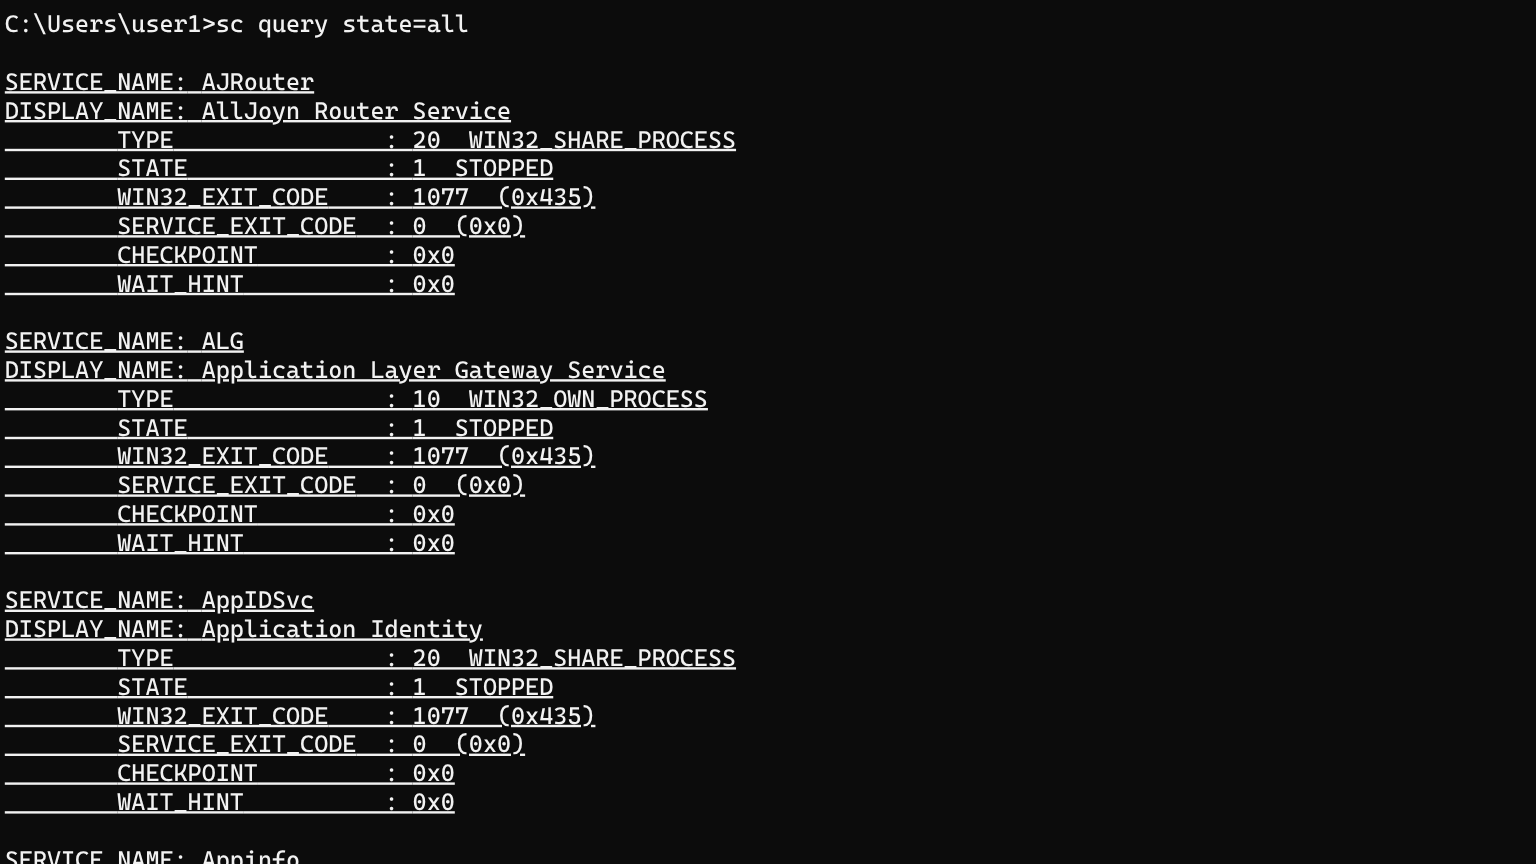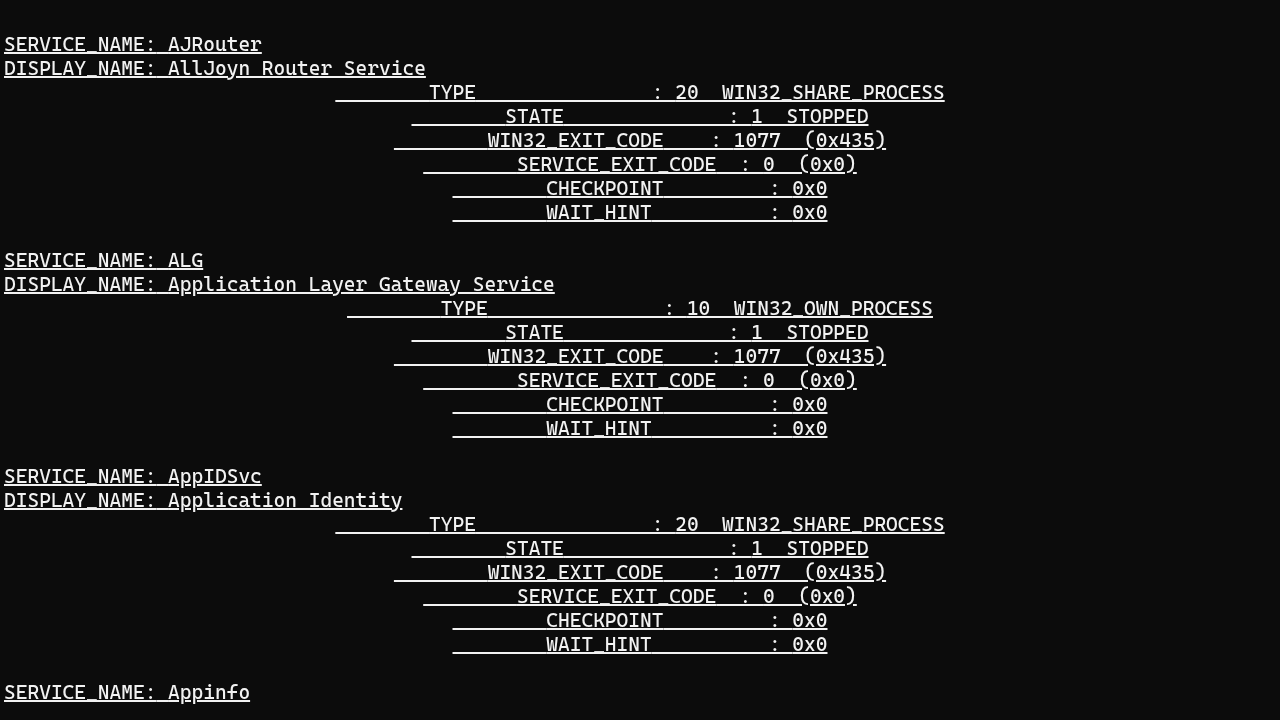--- a/index.html
+++ b/index.html
@@ -14,22 +14,22 @@
       overflow: hidden;
     }
     .terminal {
       padding: 8px 4px;
       white-space: pre;
     }
     .prompt-line { display: block; }
     .svc-block { margin-top: 24px; }
     .svc-block:first-of-type { margin-top: 24px; }
     .row { display: block; text-decoration: underline; }
-    .indent { padding-left: 0; text-align: center; }
+    .indent { padding-left: 0; }
   </style>
 </head>
 <body>
 
-<div class="terminal">
+<div class="terminal"><span class="prompt-line"><span>C:\Users\user1&gt;</span><span>sc query state=all</span></span>
 <span class="svc-block"><span class="row"><span>SERVICE_NAME:</span> <span>AJRouter</span></span><span class="row"><span>DISPLAY_NAME:</span> <span>AllJoyn Router Service</span></span><span class="row indent">        <span>TYPE</span>               : <span>20  WIN32_SHARE_PROCESS</span></span><span class="row indent">        <span>STATE</span>              : <span>1  STOPPED</span></span><span class="row indent">        <span>WIN32_EXIT_CODE</span>    : <span>1077  (0x435)</span></span><span class="row indent">        <span>SERVICE_EXIT_CODE</span>  : <span>0  (0x0)</span></span><span class="row indent">        <span>CHECKPOINT</span>         : <span>0x0</span></span><span class="row indent">        <span>WAIT_HINT</span>          : <span>0x0</span></span></span>
 <span class="svc-block"><span class="row"><span>SERVICE_NAME:</span> <span>ALG</span></span><span class="row"><span>DISPLAY_NAME:</span> <span>Application Layer Gateway Service</span></span><span class="row indent">        <span>TYPE</span>               : <span>10  WIN32_OWN_PROCESS</span></span><span class="row indent">        <span>STATE</span>              : <span>1  STOPPED</span></span><span class="row indent">        <span>WIN32_EXIT_CODE</span>    : <span>1077  (0x435)</span></span><span class="row indent">        <span>SERVICE_EXIT_CODE</span>  : <span>0  (0x0)</span></span><span class="row indent">        <span>CHECKPOINT</span>         : <span>0x0</span></span><span class="row indent">        <span>WAIT_HINT</span>          : <span>0x0</span></span></span>
 <span class="svc-block"><span class="row"><span>SERVICE_NAME:</span> <span>AppIDSvc</span></span><span class="row"><span>DISPLAY_NAME:</span> <span>Application Identity</span></span><span class="row indent">        <span>TYPE</span>               : <span>20  WIN32_SHARE_PROCESS</span></span><span class="row indent">        <span>STATE</span>              : <span>1  STOPPED</span></span><span class="row indent">        <span>WIN32_EXIT_CODE</span>    : <span>1077  (0x435)</span></span><span class="row indent">        <span>SERVICE_EXIT_CODE</span>  : <span>0  (0x0)</span></span><span class="row indent">        <span>CHECKPOINT</span>         : <span>0x0</span></span><span class="row indent">        <span>WAIT_HINT</span>          : <span>0x0</span></span></span>
 <span class="svc-block"><span class="row"><span>SERVICE_NAME:</span> <span>Appinfo</span></span></span></div>
 
 </body></html>

